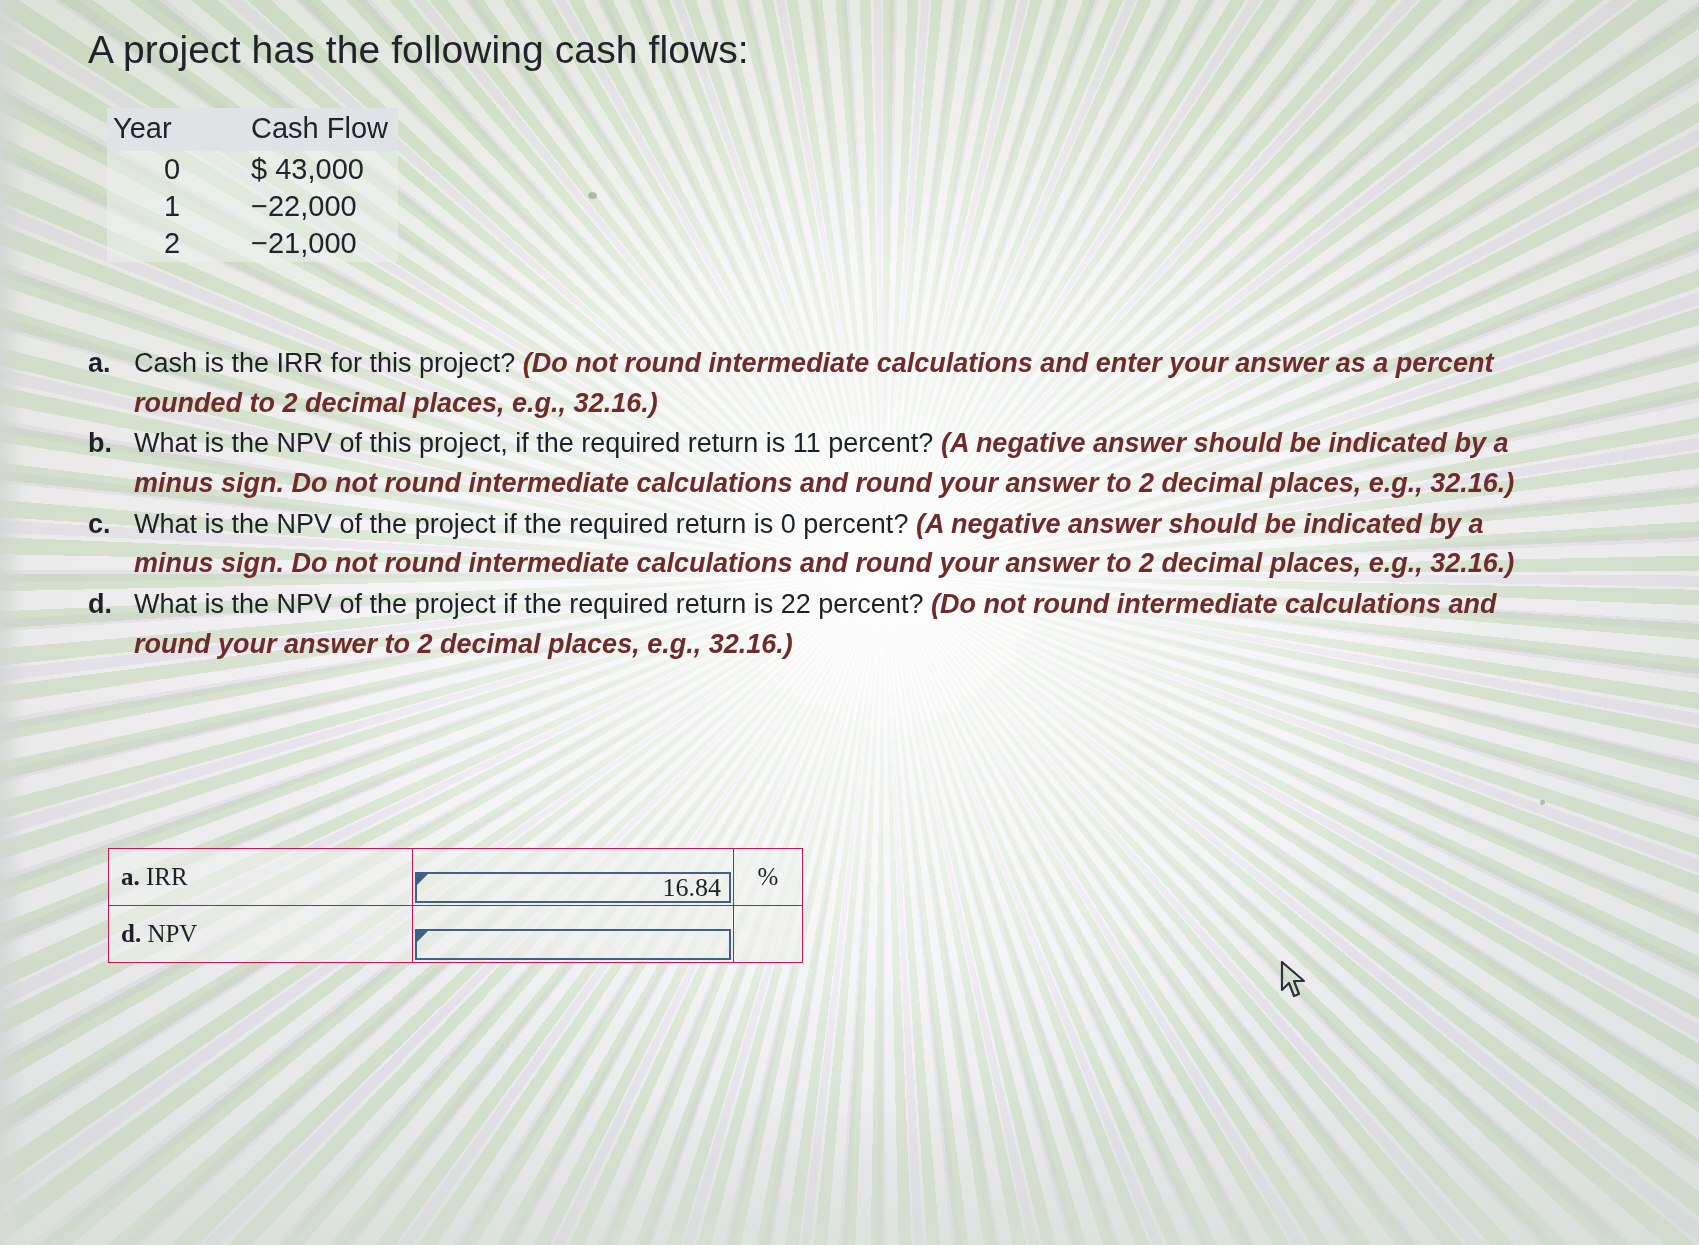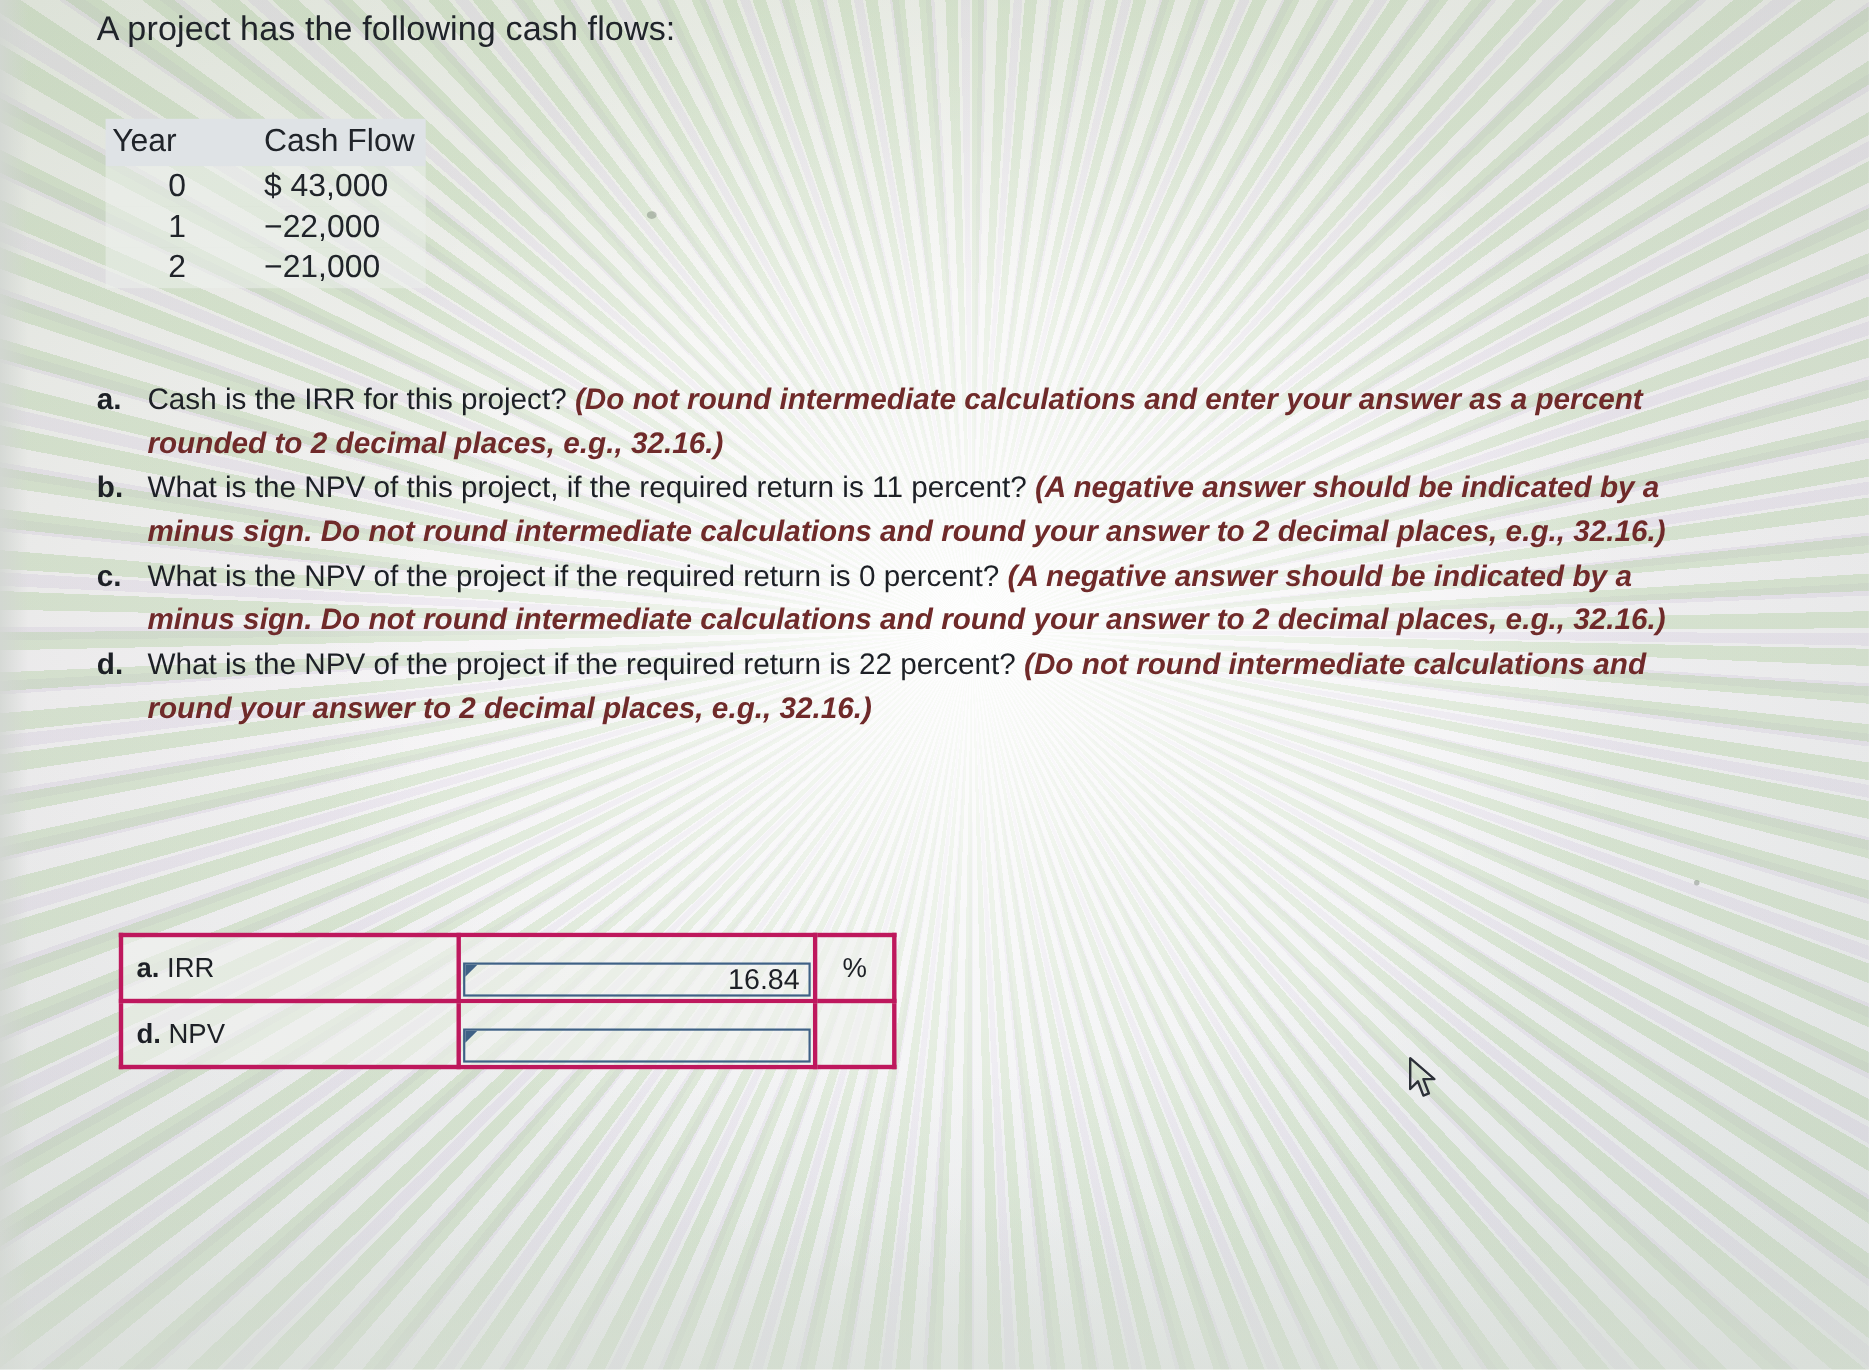--- a/index.html
+++ b/index.html
@@ -50,31 +50,31 @@
   }
   .content {
     position: relative;
     z-index: 2;
   }
 
   
   .headline {
     position: absolute;
     left: 88px;
-    top: 8px;
-    font-size: 31px;
+    top: 28px;
+    font-size: 39px;
     color: #20242a;
     letter-spacing: 0.1px;
     white-space: nowrap;
   }
 
   
   .cf-table {
     position: absolute;
-    left: 96px;
+    left: 107px;
     top: 108px;
     border-collapse: collapse;
     font-size: 29px;
     color: #20242a;
   }
   .cf-table thead th {
     background: #dfe3e6;
     font-weight: normal;
     padding: 4px 10px 6px 10px;
     text-align: left;
@@ -134,23 +134,24 @@
     position: absolute;
     left: 108px;
     top: 848px;
   }
   .ans-table {
     border-collapse: collapse;
     font-size: 25px;
     color: #1d2026;
   }
   .ans-table td {
-    border: 4px solid #be185d;
+    border: 1px solid #be185d;
     height: 54px;
     background: rgba(240,242,238,0.6);
+    font-family: Liberation Serif, serif;
   }
   .ans-table td.lab {
     width: 290px;
     padding-left: 12px;
     white-space: nowrap;
   }
   .ans-table td.lab b { font-weight: bold; }
   .ans-table td.cell {
     width: 320px;
     padding: 0;

